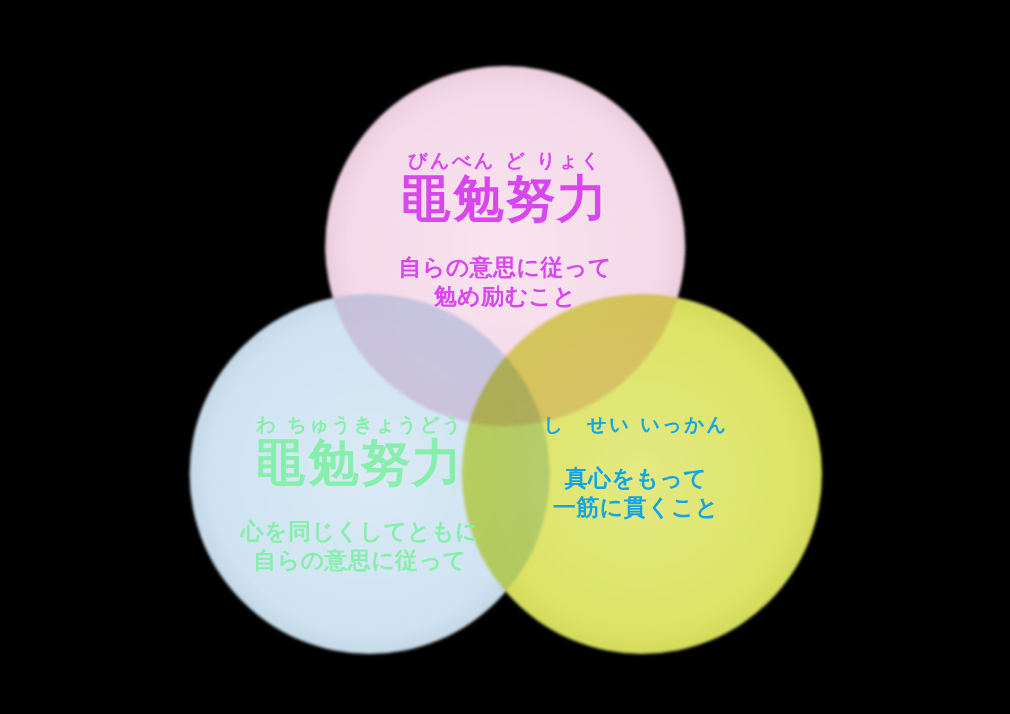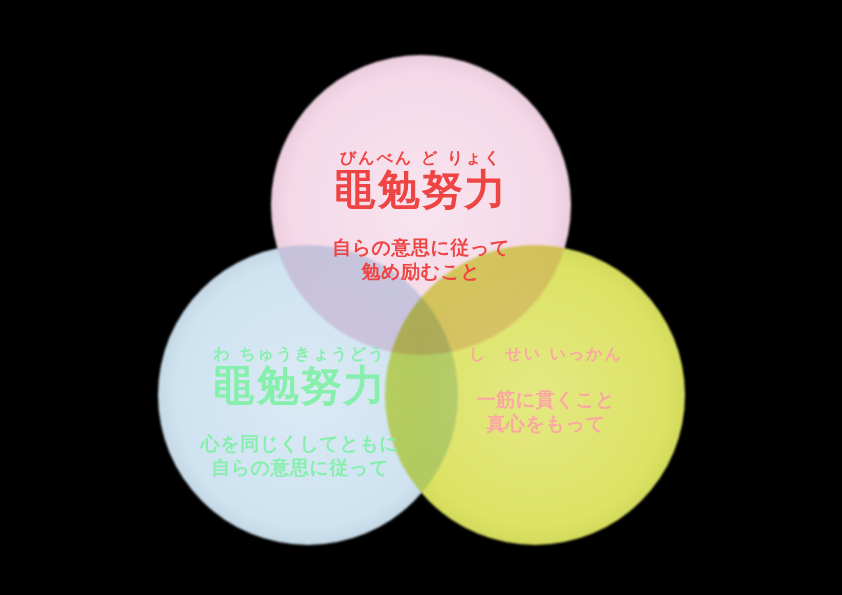--- a/index.html
+++ b/index.html
@@ -72,23 +72,23 @@
     line-height: 44px;
     letter-spacing: 1px;
     margin-top: 0px;
   }
   .label .desc {
     margin-top: 23px;
     font-size: 19px;
     line-height: 24px;
     letter-spacing: 0.5px;
   }
-  .label.pink-label  { left: 271px; top: 148px; color: #ef4444; }
+  .label.pink-label  { left: 271px; top: 124px; color: #d946ef; }
   .label.blue-label  { left: 150px; top: 344px; color: #86efac; }
-  .label.green-label { left: 396px; top: 344px; color: #fca5a5; }
+  .label.green-label { left: 380px; top: 344px; color: #0ea5e9; }
 </style>
 </head>
 <body>
 
 <div class="stage">
 
   <div class="venn">
     <div class="circle pink"></div>
     <div class="circle blue"></div>
     <div class="circle green"></div>
@@ -108,18 +108,18 @@
     <div class="title">黽勉努力</div>
     <div class="desc">
       <div>心を同じくしてともに</div>
       <div>自らの意思に従って</div>
     </div>
   </div>
 
   <div class="label green-label">
     <div class="furigana">し　せい いっかん</div>
     <div class="desc">
+      <div>真心をもって</div>
       <div>一筋に貫くこと</div>
-      <div>真心をもって</div>
     </div>
   </div>
 
 </div>
 
 </body></html>

